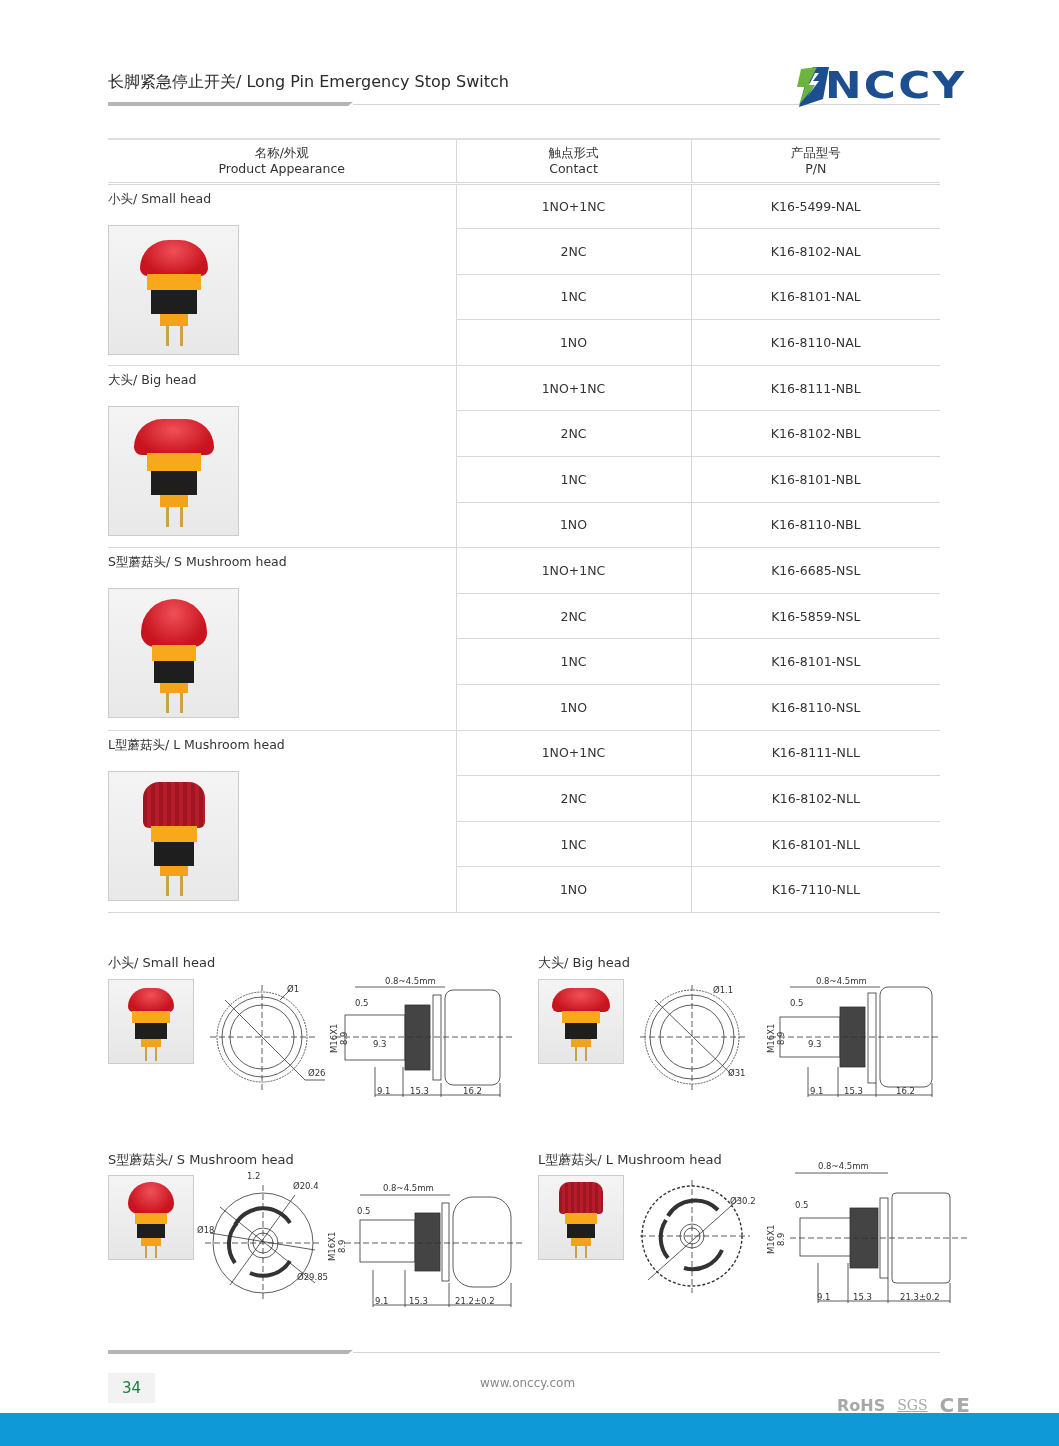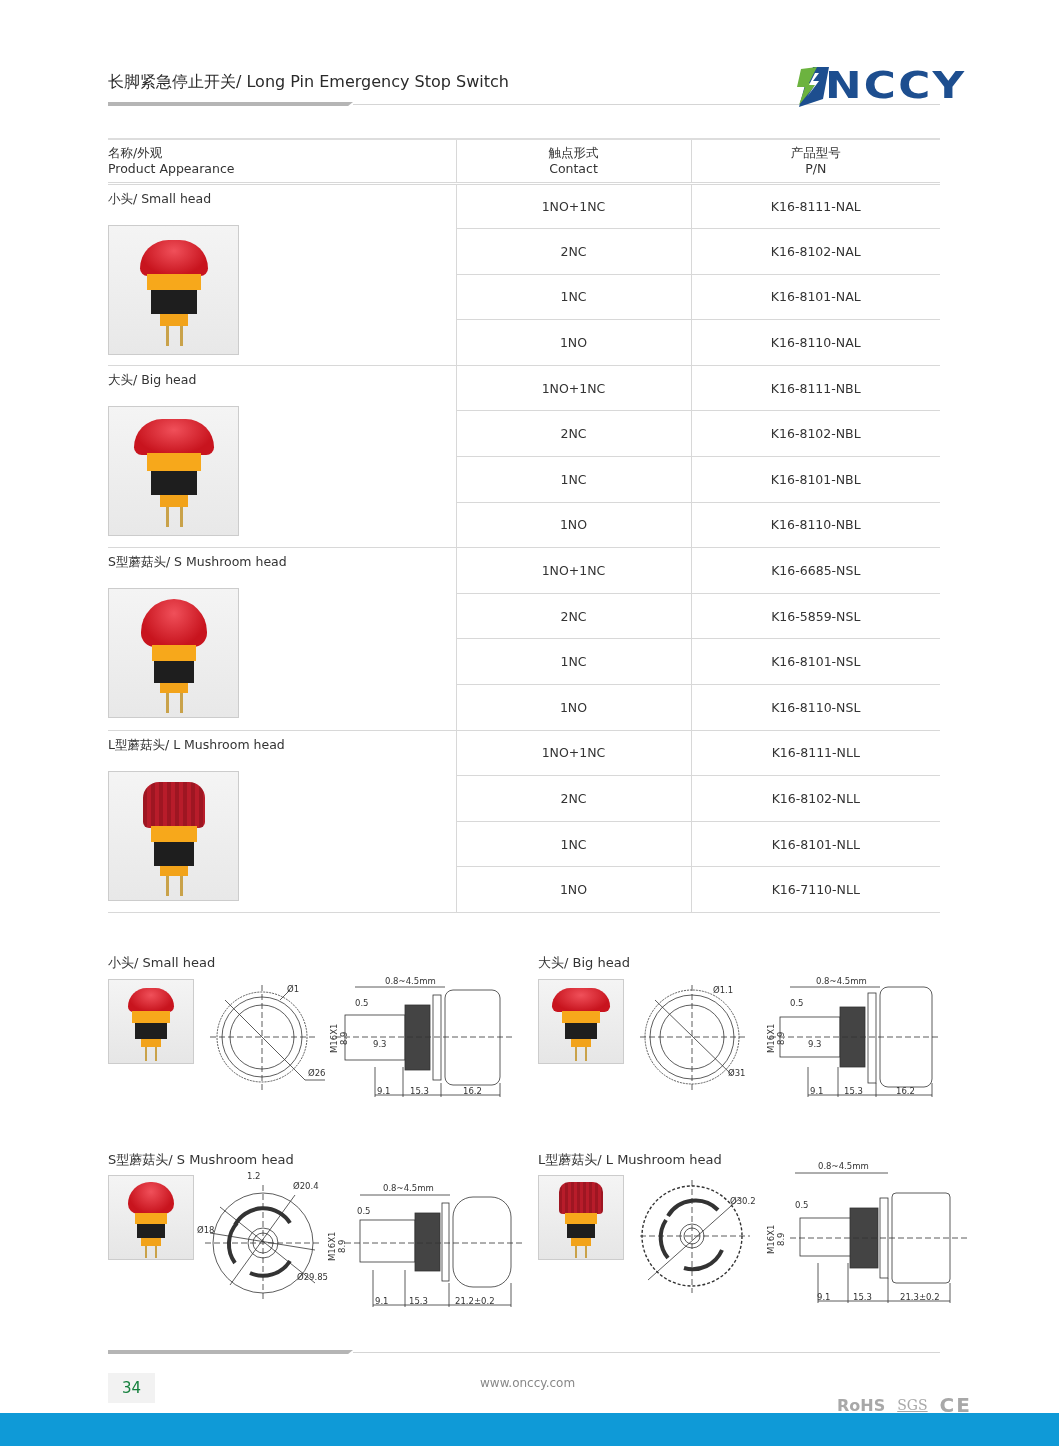--- a/index.html
+++ b/index.html
@@ -7,21 +7,21 @@
   .title { position: absolute; left: 108px; top: 72px; font-size: 16px; color: #2a2a2a; }
   .title-rule-thick { position: absolute; left: 108px; top: 102px; width: 245px; height: 4px; background: #b5b5b5; clip-path: polygon(0 0,100% 0,98% 100%,0 100%); }
   .title-rule-thin { position: absolute; left: 353px; top: 104px; width: 587px; height: 1px; background: #d5d5d5; }
   .logo { position: absolute; left: 795px; top: 63px; width: 170px; height: 44px; }
   .logo-text { position: absolute; left: 30px; top: 0; font-size: 38px; font-weight: bold; color: #1d4e8f; letter-spacing: 2px; font-family: "DejaVu Sans", sans-serif; transform: scaleX(1.15); transform-origin: left; line-height: 44px; }
 
   table.spec { position: absolute; left: 108px; top: 138px; width: 832px; border-collapse: collapse; font-size: 12.5px; }
   table.spec th, table.spec td { border-bottom: 1px solid #d8d8d8; font-weight: normal; }
   table.spec thead tr { border-top: 2px solid #ddd; }
   table.spec thead th { height: 44px; vertical-align: middle; line-height: 16px; border-bottom: 3px double #d8d8d8; }
-  table.spec th.c1 { text-align: left; width: 348px; }
+  table.spec th.c1 { text-align: center; width: 348px; }
   table.spec th.c2, table.spec td.c2 { text-align: center; width: 235px; border-left: 1px solid #d8d8d8; }
   table.spec th.c3, table.spec td.c3 { text-align: center; border-left: 1px solid #d8d8d8; }
   table.spec td { height: 45.6px; }
   table.spec td.appear { vertical-align: top; padding-top: 6px; }
   .appear-label { display: block; margin-bottom: 17px; }
   .photo { width: 131px; height: 130px; border: 1px solid #ccc; background: linear-gradient(#f4f4f4, #e8e8e8); position: relative; }
 
   
   .sw { position: absolute; left: 50%; transform: translateX(-50%); }
   .sw .cap { position: absolute; left: 50%; transform: translateX(-50%); background: radial-gradient(ellipse at 50% 30%, #f0505a, #c8141e 70%); }
@@ -88,21 +88,21 @@
             <div class="cap" style="top:0;width:68px;height:36px;border-radius:30px 30px 8px 8px"></div>
             <div class="ring" style="top:34px;width:54px;height:16px"></div>
             <div class="body" style="top:50px;width:46px;height:24px"></div>
             <div class="base" style="top:74px;width:28px;height:12px"></div>
             <div class="pin" style="left:32px;top:86px;height:20px"></div>
             <div class="pin" style="left:46px;top:86px;height:20px"></div>
           </div>
         </div>
       </td>
       <td class="c2">1NO+1NC</td>
-      <td class="c3">K16-8111-NAL</td>
+      <td class="c3">K16-5499-NAL</td>
     </tr>
     <tr>
       <td class="c2">2NC</td>
       <td class="c3">K16-8102-NAL</td>
     </tr>
     <tr>
       <td class="c2">1NC</td>
       <td class="c3">K16-8101-NAL</td>
     </tr>
     <tr>

